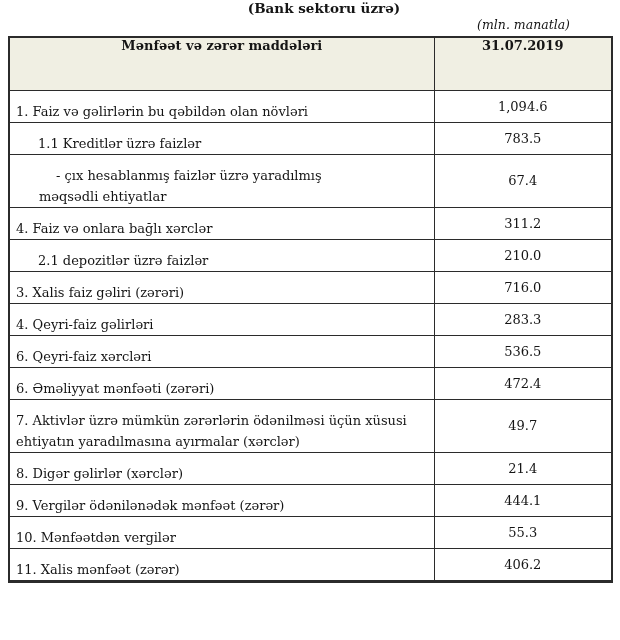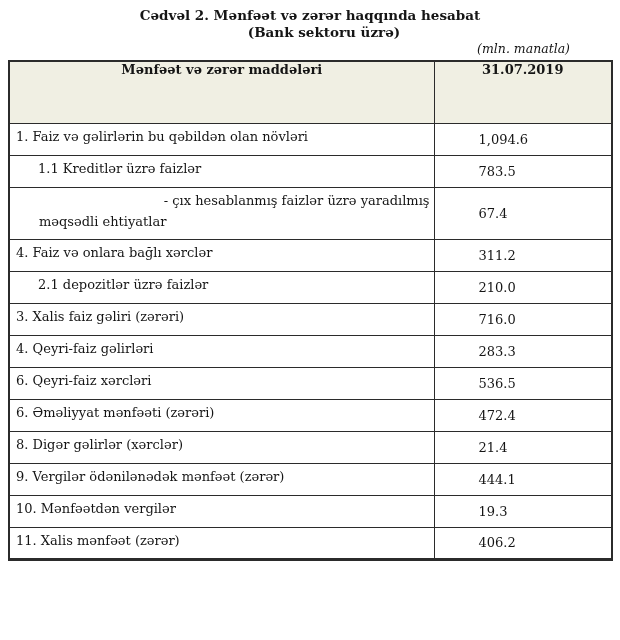--- a/index.html
+++ b/index.html
@@ -44,54 +44,52 @@
     border:2px solid var(--border);
     border-bottom-width:3.5px;
   }
   col.c-label{ width:425px; }
   col.c-value{ width:178px; }
   .pl-table th, .pl-table td{
     border:1.5px solid var(--border);
     font-size:13px;
     padding:0;
   }
-  thead tr{ height:62px; }
+  thead tr{ height:53px; }
   thead th{
     background:var(--header-bg);
     font-weight:bold;
     text-align:center;
     vertical-align:top;
     padding-top:9px;
   }
   tbody tr{ height:32px; }
   tbody tr.tall{ height:52px; }
   td.label-cell{
     vertical-align:top;
-    padding-top:2px;
+    padding-top:10px;
     padding-right:4px;
   }
   td.label-cell .label-line{
     line-height:21px;
     white-space:nowrap;
   }
   td.label-cell.indent-0{ padding-left:6px; }
   td.label-cell.indent-1{ padding-left:28px; }
   td.label-cell.indent-2{ padding-left:29px; }
-  td.label-cell.indent-2 .line-0{ padding-left:17px;text-align:right; }
+  td.label-cell.indent-2 .line-0{ padding-left:17px; }
   td.value-cell{
-    text-align:left;
+    text-align:center;
     vertical-align:middle;
-    padding-left:44px;
   }
 </style>
 </head>
 <body>
 
 <div>
-  <div class="doc-title">Cədvəl 2. Mənfəət və zərər haqqında hesabat</div>
   <div class="doc-subtitle">(Bank sektoru üzrə)</div>
   <div class="unit-note">(mln. manatla)</div>
 
   <table class="pl-table">
     <colgroup>
       <col class="c-label">
       <col class="c-value">
     </colgroup>
     <thead>
       <tr>
@@ -166,20 +164,29 @@
     </td>
   </tr>
         <tr>
     <td class="label-cell indent-0">
             <div class="label-line line-0">6. Əməliyyat mənfəəti (zərəri)</div>
           </td>
     <td class="value-cell">
       <span>472.4</span>
     </td>
   </tr>
+        <tr class="tall">
+    <td class="label-cell indent-0">
+            <div class="label-line line-0">7. Aktivlər üzrə mümkün zərərlərin ödənilməsi üçün xüsusi</div>
+            <div class="label-line line-1">ehtiyatın yaradılmasına ayırmalar (xərclər)</div>
+          </td>
+    <td class="value-cell">
+      <span>49.7</span>
+    </td>
+  </tr>
         <tr>
     <td class="label-cell indent-0">
             <div class="label-line line-0">8. Digər gəlirlər (xərclər)</div>
           </td>
     <td class="value-cell">
       <span>21.4</span>
     </td>
   </tr>
         <tr>
     <td class="label-cell indent-0">
@@ -187,21 +194,21 @@
           </td>
     <td class="value-cell">
       <span>444.1</span>
     </td>
   </tr>
         <tr>
     <td class="label-cell indent-0">
             <div class="label-line line-0">10. Mənfəətdən vergilər</div>
           </td>
     <td class="value-cell">
-      <span>19.3</span>
+      <span>55.3</span>
     </td>
   </tr>
         <tr>
     <td class="label-cell indent-0">
             <div class="label-line line-0">11. Xalis mənfəət (zərər)</div>
           </td>
     <td class="value-cell">
       <span>406.2</span>
     </td>
   </tr>

